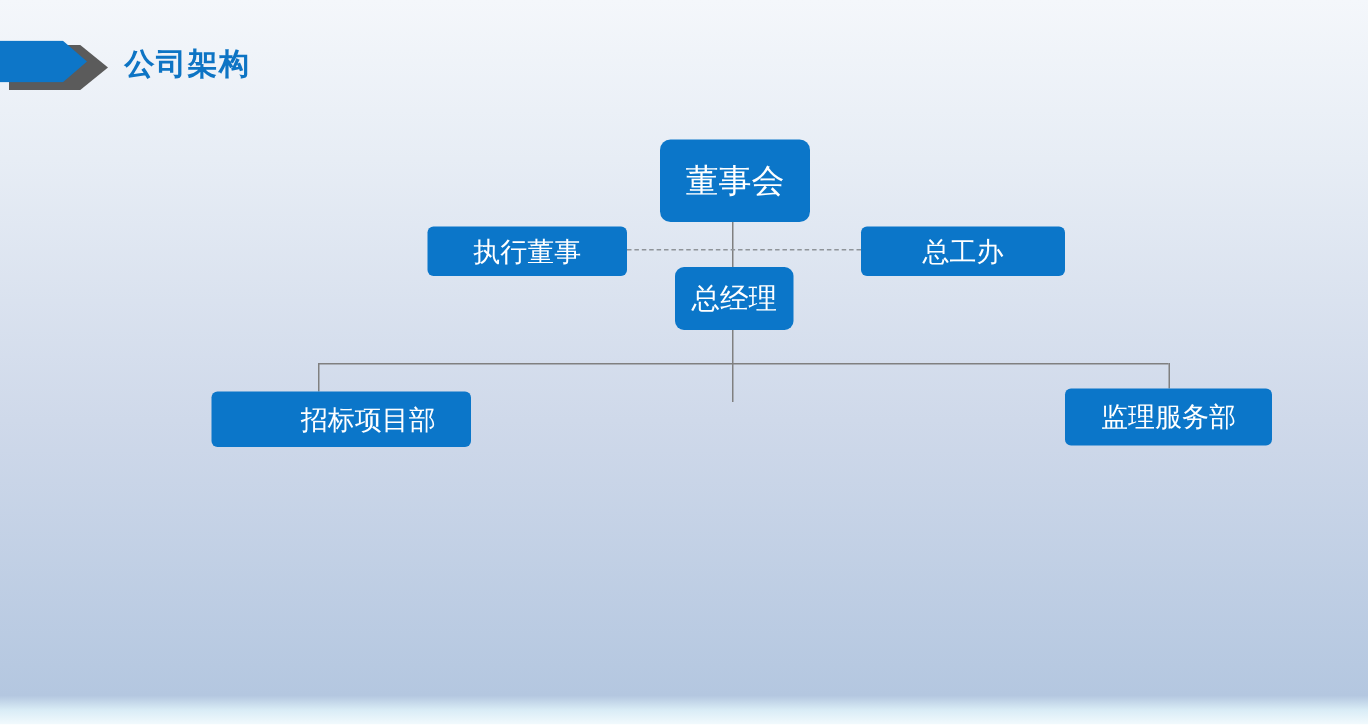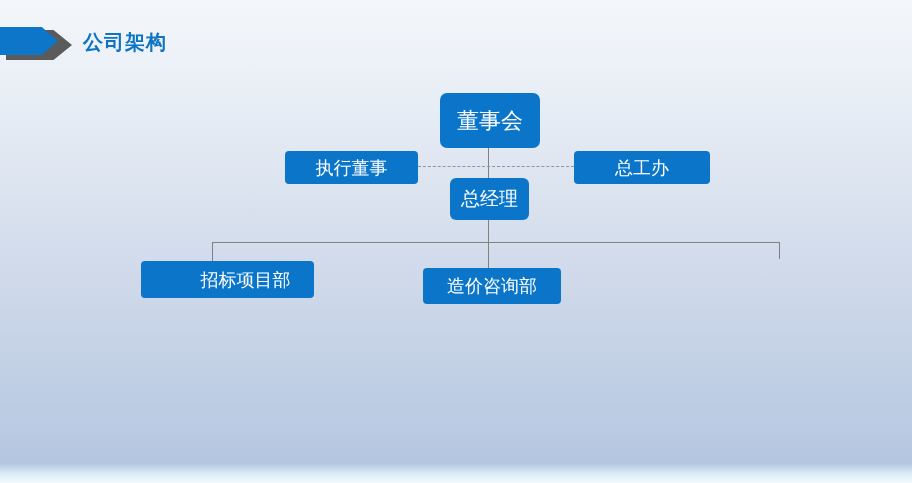--- a/index.html
+++ b/index.html
@@ -72,15 +72,15 @@
   <div class="line hline-bottom"></div>
   <div class="line stub-left"></div>
   <div class="line stub-center"></div>
   <div class="line stub-right"></div>
 
   <div class="node node-exec">执行董事</div>
   <div class="node node-board">董事会</div>
   <div class="node node-gm">总经理</div>
   <div class="node node-office">总工办</div>
   <div class="node node-bidding">招标项目部</div>
-  <div class="node node-cost">造价咨询部</div>
+  <div class="node node-supervision">监理服务部</div>
 
 </div>
 
 </body></html>

